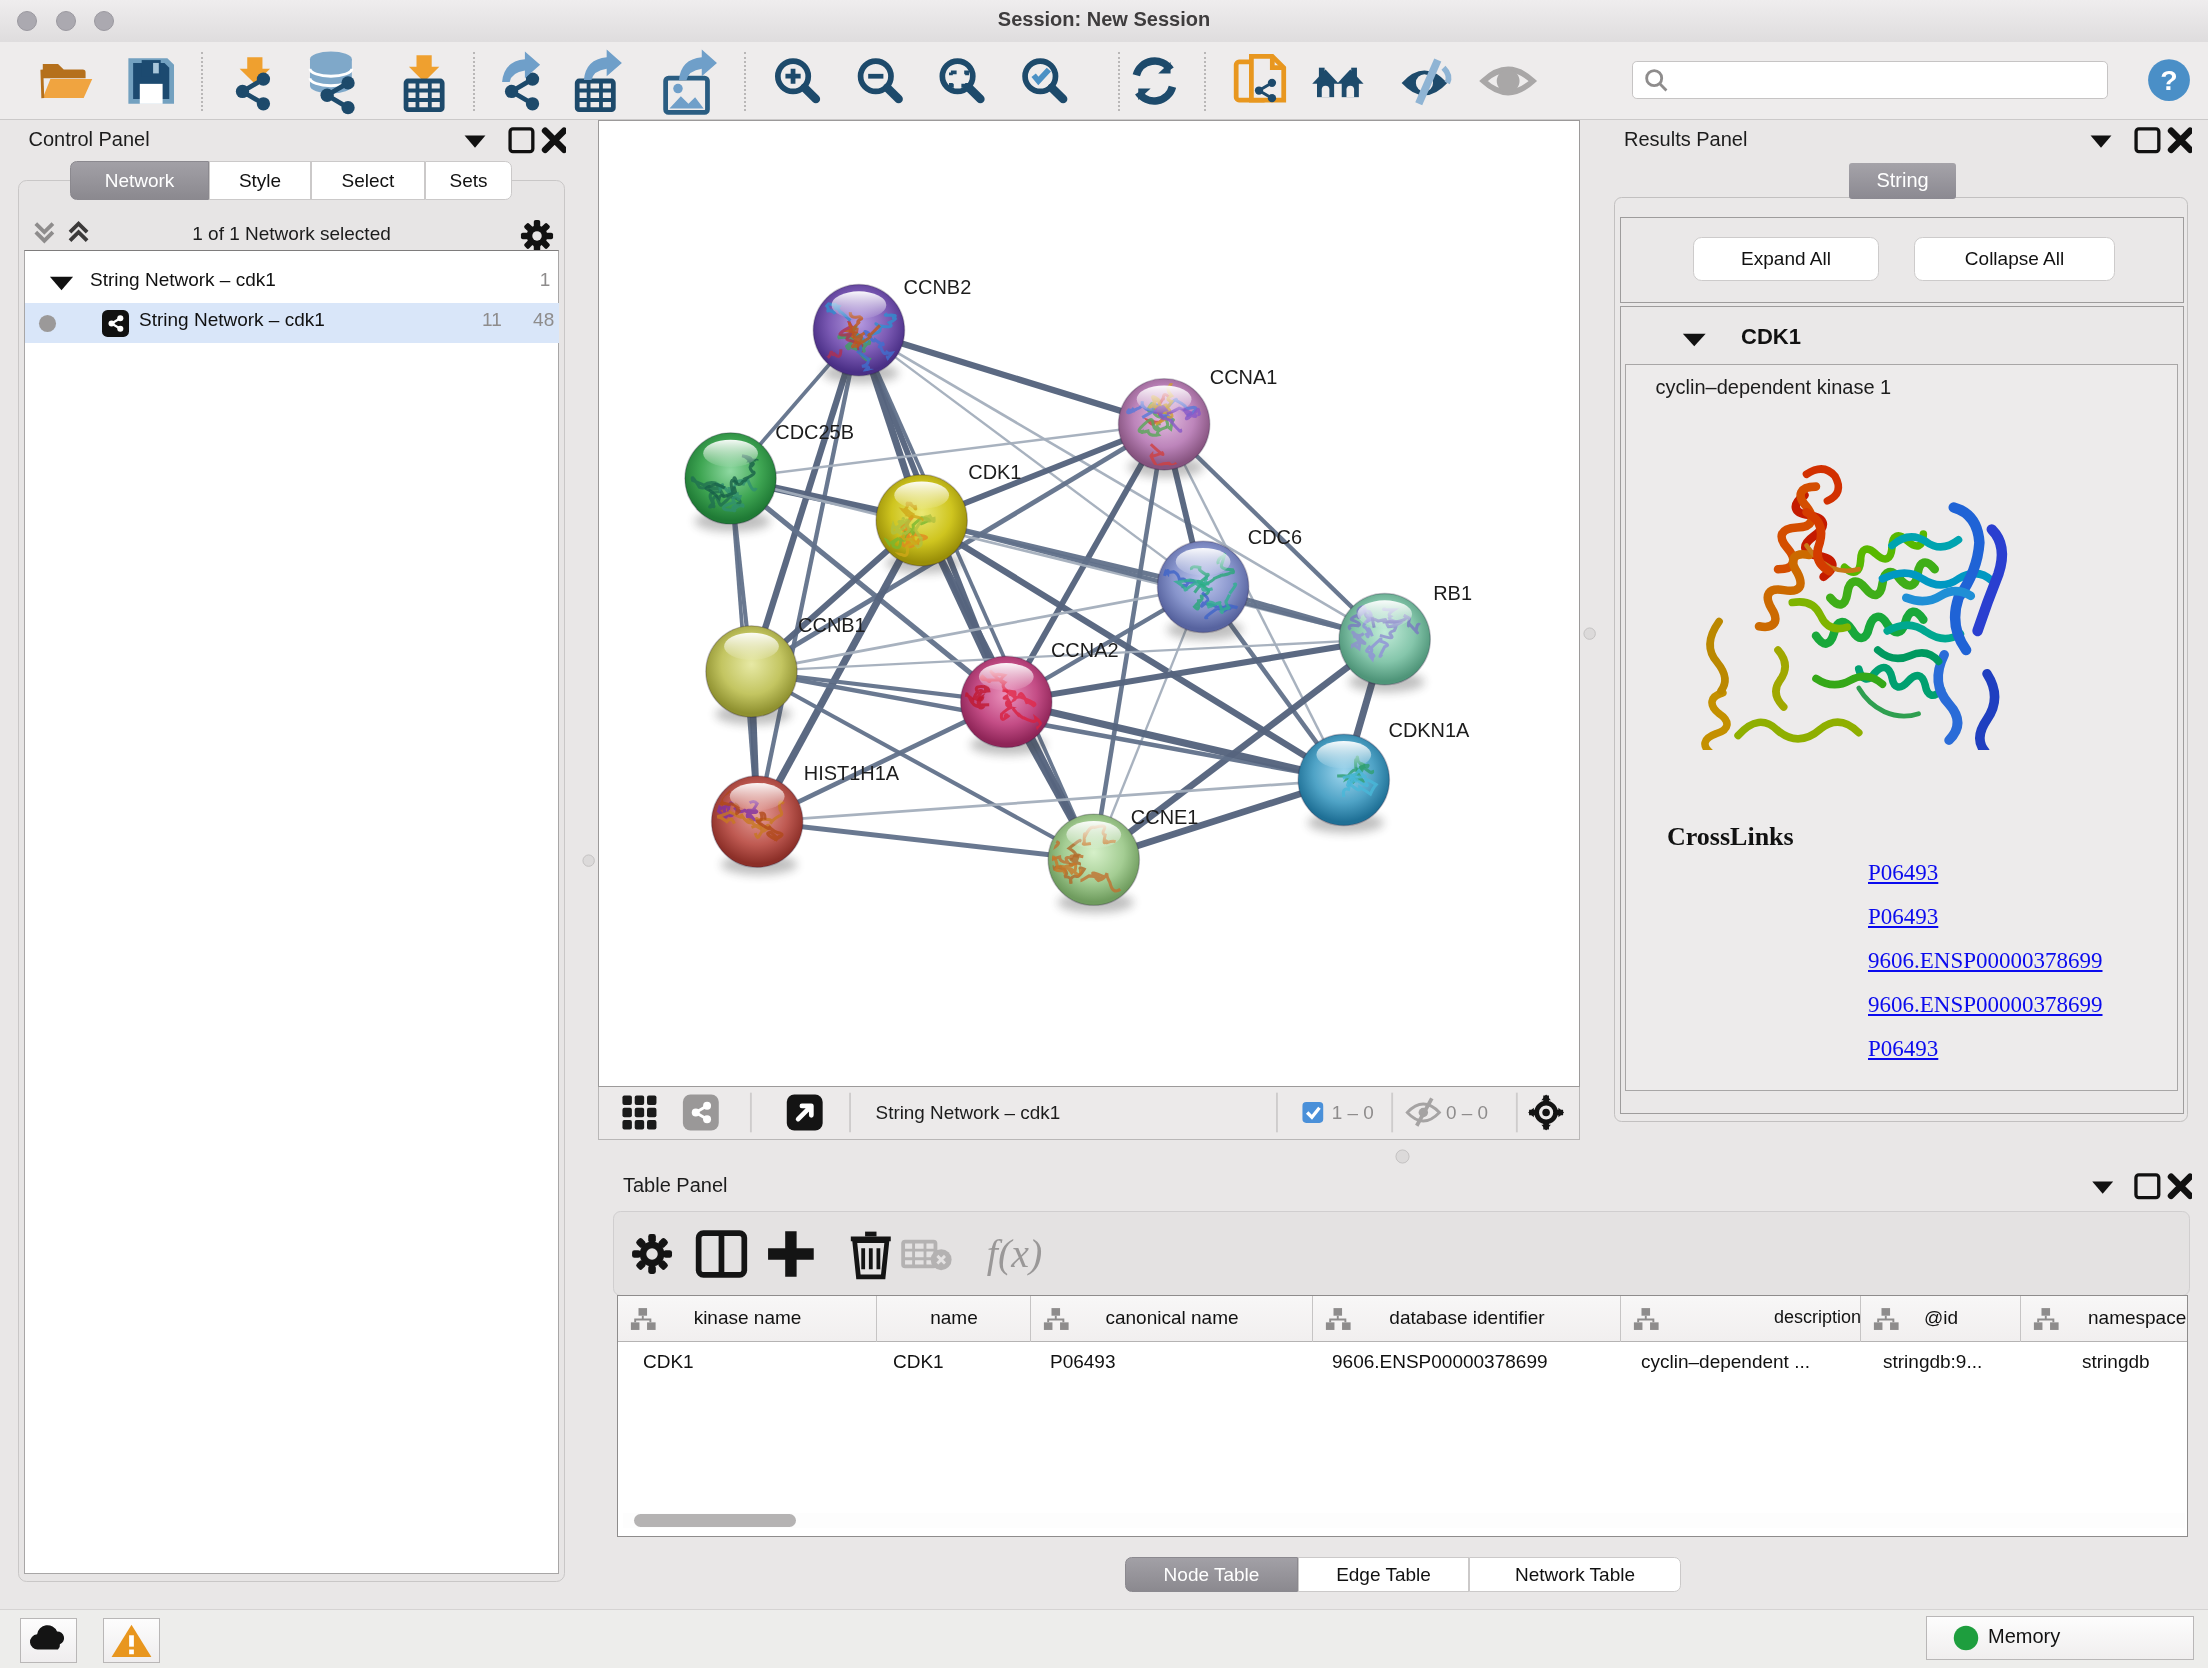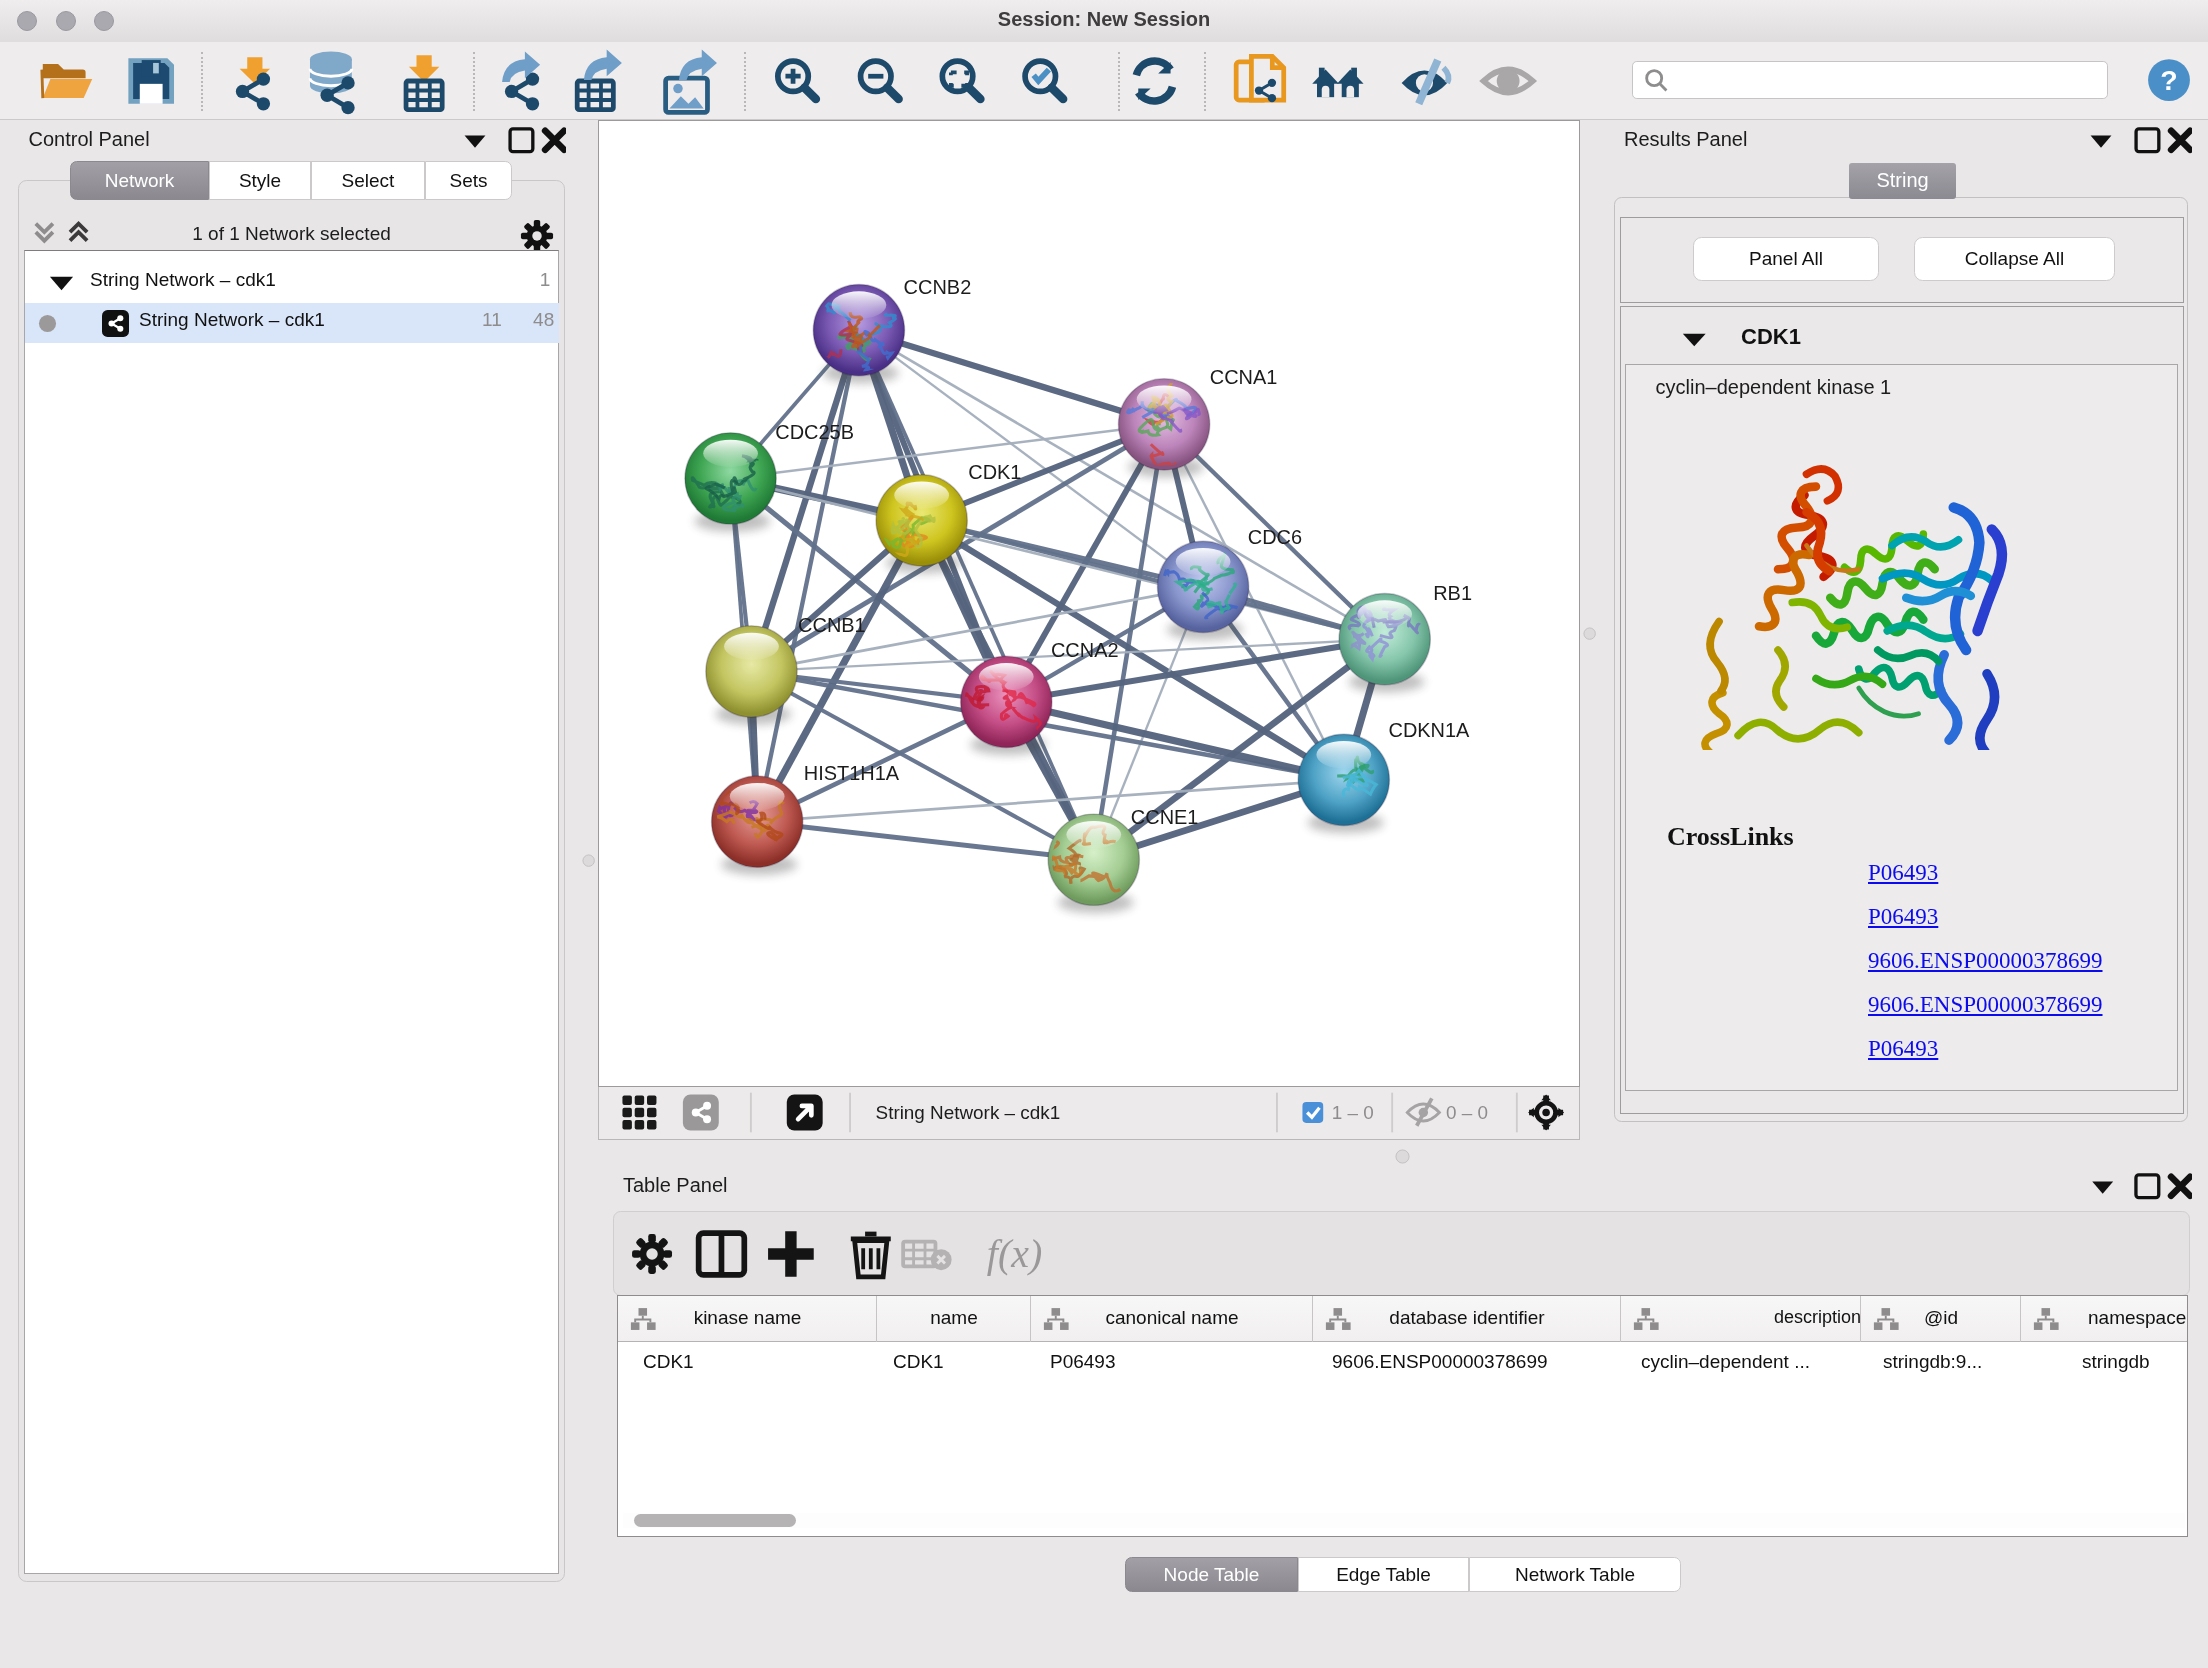--- a/index.html
+++ b/index.html
@@ -632,21 +632,21 @@
   <div class="abs" id="resultspanel" style="left:0;top:0;width:2208px;height:1668px;">
     <div class="abs ptitle" id="rp-title">Results Panel</div>
     <svg class="abs" style="left:2083px;top:126px;" width="109" height="28.5" viewBox="0 0 115 30">
       <path d="M8 10 l22 0 -11 13 z" fill="#111"></path>
       <rect x="56" y="3" width="24" height="24" rx="3" fill="none" stroke="#111" stroke-width="3.5"></rect>
       <path d="M93 5 l20 20 M113 5 l-20 20" stroke="#111" stroke-width="7" stroke-linecap="round"></path>
     </svg>
     <div class="abs" id="rp-box"></div>
     <div class="abs" style="left:1849px;top:163px;width:107px;height:36px;background:linear-gradient(#a5a3a9,#8b8991);border-radius:3px;color:#fff;font-size:20px;text-align:center;line-height:35px;">String</div>
     <div class="abs" id="rp-inner1"></div>
-    <div class="btn" style="left:1693px;top:237px;width:186px;height:44px;line-height:42px;">Panel All</div>
+    <div class="btn" style="left:1693px;top:237px;width:186px;height:44px;line-height:42px;">Expand All</div>
     <div class="btn" style="left:1914px;top:237px;width:201px;height:44px;line-height:42px;">Collapse All</div>
     <div class="abs" id="rp-inner2"></div>
     <svg class="abs" style="left:1680px;top:330px;" width="28.5" height="19" viewBox="0 0 30 20">
         <path d="M3 4 l24 0 -12 13 z" fill="#111"></path>
       </svg>
     <div class="abs" style="left:1741px;top:324px;width:133px;font-size:22px;font-weight:bold;color:#111;">CDK1</div>
     <div class="abs" id="rp-content">
       <div style="position:absolute;left:29.5px;top:11.4px;font-size:20px;color:#1c1c1c;">cyclin–dependent kinase 1</div>
       <svg style="position:absolute;left:38px;top:90px;" width="361" height="295" viewBox="0 0 380 310">
           <path d="M148 42 C134 52 136 61 153 63 C170 66 172 75 158 85 C144 95 146 103 163 106 C180 109 182 118 168 128" fill="none" stroke="#c41a00" stroke-width="9" stroke-linecap="round"></path>
@@ -801,14 +801,34 @@
         <span style="position:absolute;left:1464px;top:8.6px;text-align:right;">stringdb</span>
       </div>
       <div style="position:absolute;left:4.8px;top:217px;width:1562px;height:15px;background:#fdfdfd;">
         <div style="position:absolute;left:11.4px;top:1px;width:162px;height:13.3px;background:#b5b3b3;border-radius:6.7px;"></div>
       </div>
     </div>
     <div class="tab tabsel" style="left:1125px;top:1557px;width:173px;height:35px;line-height:33px;border-radius:6.7px 0 0 6.7px;">Node Table</div>
     <div class="tab" style="left:1298px;top:1557px;width:171px;height:35px;line-height:33px;">Edge Table</div>
     <div class="tab" style="left:1469px;top:1557px;width:212px;height:35px;line-height:33px;border-radius:0 6.7px 6.7px 0;">Network Table</div>
   </div>
+  <div class="abs" id="statusbar">
+    <div class="sbtn" style="left:20px;">
+      <svg width="55" height="43" viewBox="0 0 58 45">
+          <path d="M18 32 a8 8 0 0 1 -1 -16 a11 11 0 0 1 21 -3 a7 7 0 0 1 3 13.5 a6 6 0 0 1 -2 5.5 z" fill="#141414"></path>
+        </svg>
+    </div>
+    <div class="sbtn" style="left:103px;">
+      <svg width="55" height="43" viewBox="0 0 58 45">
+        <path d="M29 6 L50 40 H8 Z" fill="#e8961e"></path>
+        <rect x="26.5" y="17" width="5" height="12" fill="#fff"></rect>
+        <rect x="26.5" y="32" width="5" height="5" fill="#fff"></rect>
+      </svg>
+    </div>
+    <div class="abs" style="left:1926px;top:5.7px;width:268px;height:44px;background:linear-gradient(#fdfdfd,#f0eeee);border:1px solid #b9b7b7;">
+      <svg width="32" height="32" style="position:absolute;left:23px;top:5.7px;" viewBox="0 0 34 34">
+          <circle cx="17" cy="17" r="13" fill="#1e9e3e"></circle>
+        </svg>
+      <span style="position:absolute;left:61px;top:8.6px;font-size:20px;color:#111;">Memory</span>
+    </div>
+  </div>
 </div>
 
 
 </body></html>

